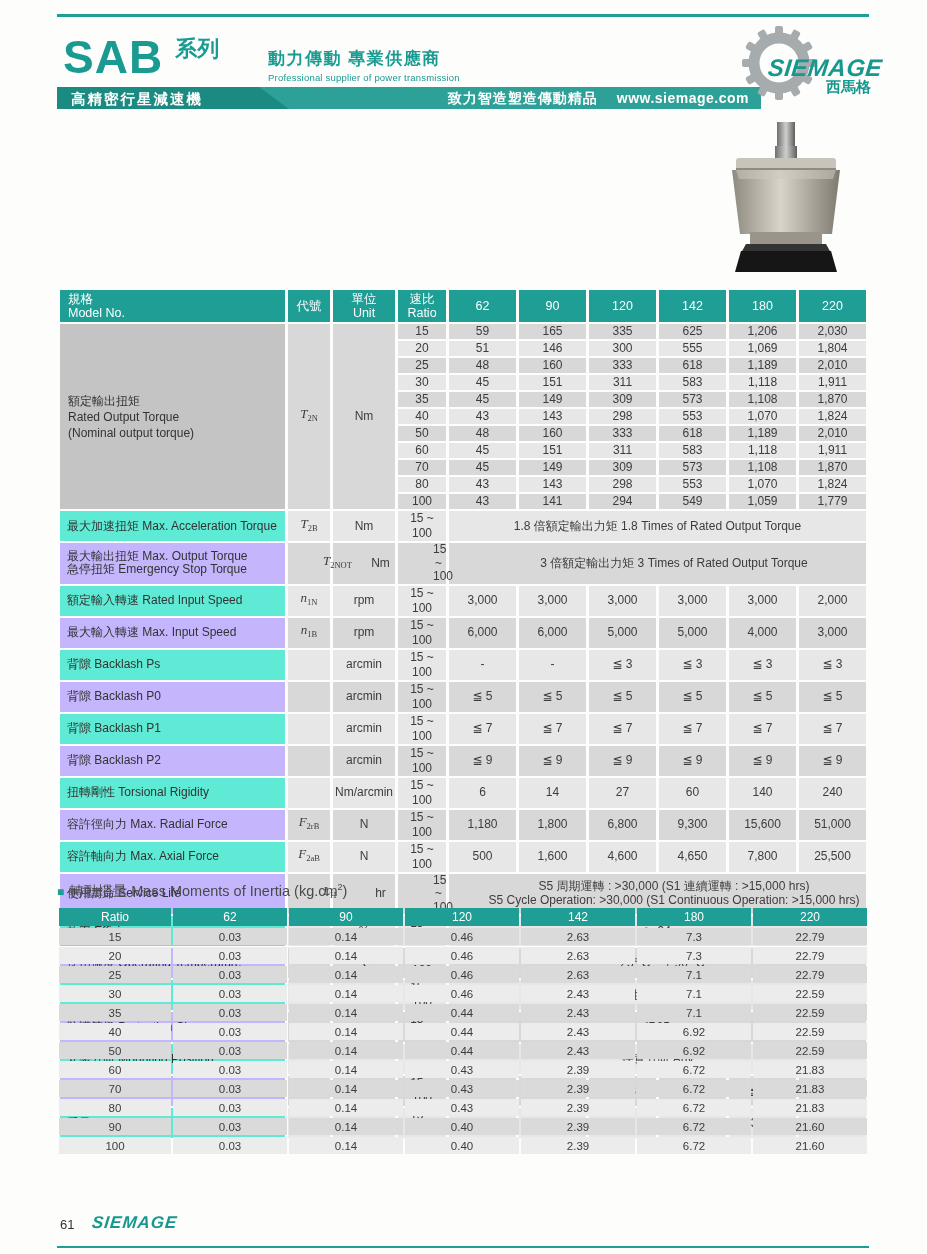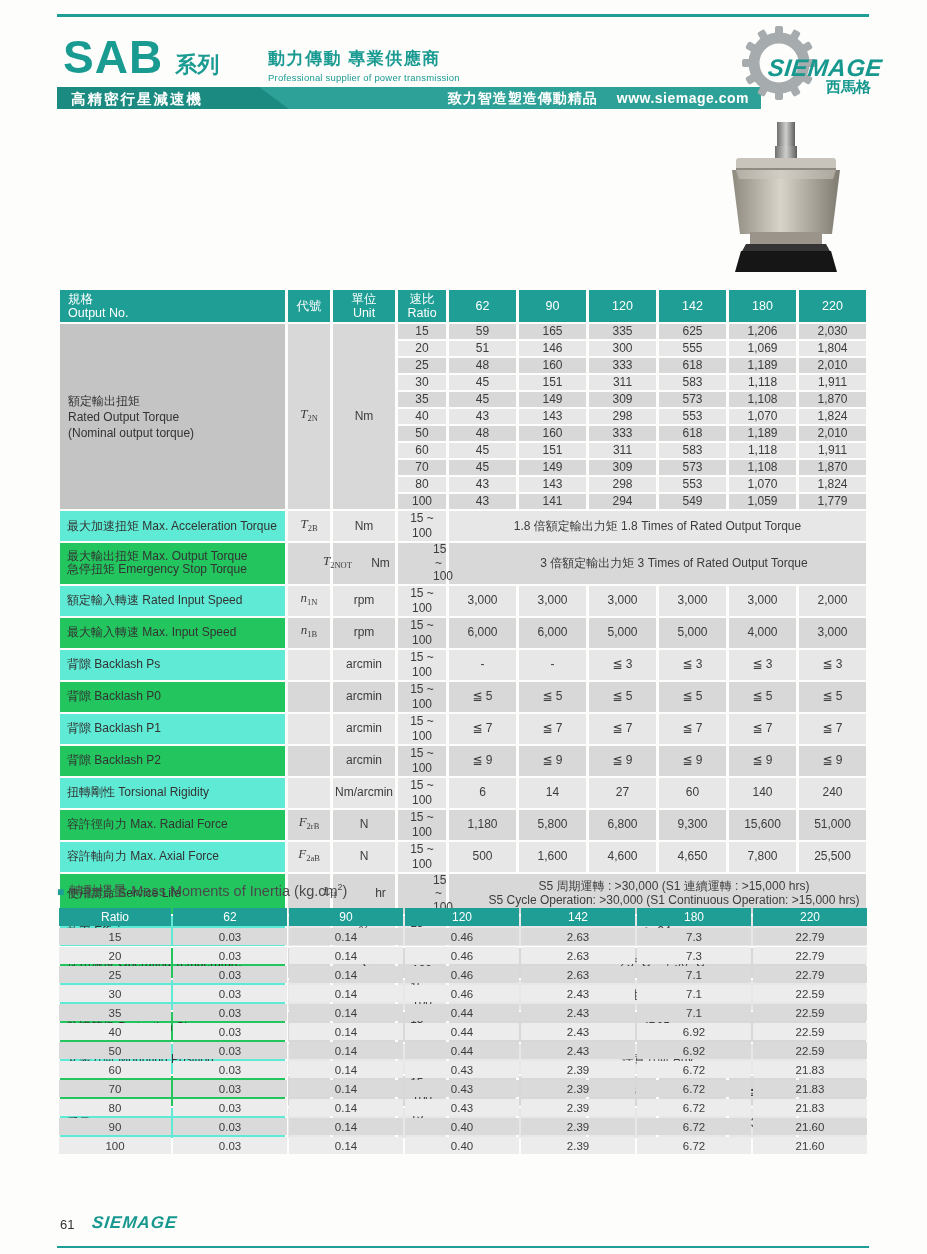--- a/index.html
+++ b/index.html
@@ -3,21 +3,21 @@
 <meta charset="utf-8">
 <style>
   html,body{margin:0;padding:0;background:#e8e8e8;}
   .page{position:relative;width:927px;height:1254px;margin:0 auto;background:#fdfdfc;
         font-family:"Liberation Sans",sans-serif;overflow:hidden;}
   .rule{position:absolute;left:57px;width:812px;background:#1E9E95;}
   #top-rule{top:14px;height:3px;}
   #bottom-rule{top:1246px;height:2px;}
 
   
-  .brand{position:absolute;left:63px;top:34px;display:flex;align-items:flex-end;color:#1A9B92;}
+  .brand{position:absolute;left:63px;top:34px;display:flex;align-items:flex-start;color:#1A9B92;}
   .brand .big{font-size:46px;font-weight:bold;letter-spacing:1px;line-height:1;}
   .brand .suffix{font-size:22px;font-weight:bold;margin-left:12px;}
   .tagline{position:absolute;left:268px;top:47px;color:#1A9B92;}
   .tagline .zh{font-size:17px;font-weight:bold;letter-spacing:1.5px;}
   .tagline .en{font-size:9.5px;margin-top:2px;letter-spacing:0.2px;}
 
   .banner{position:absolute;left:57px;top:87px;width:704px;height:22px;background:#2DA197;}
   .banner-dark{position:absolute;left:0;top:0;height:100%;width:232px;background:#1B8A80;
                clip-path:polygon(0 0,202px 0,232px 100%,0 100%);}
   .banner-left-text{position:absolute;left:14px;top:3px;color:#fff;font-size:14.5px;
@@ -37,21 +37,21 @@
 
   
   .spec-table{position:absolute;left:57px;top:288px;width:812px;border-collapse:separate;
               border-spacing:3px 2px;table-layout:fixed;}
   .spec-table th{background:#1E9E95;color:#fff;font-weight:normal;height:32px;line-height:14px;
                  white-space:pre-line;font-size:12.5px;text-align:center;padding:0;}
   .spec-table th.lab-h{text-align:left;padding-left:8px;}
   .spec-table td{font-size:12px;color:#3C3C3C;text-align:center;padding:0 2px;height:15px;line-height:15px;}
   .spec-table tr.dbl td{line-height:13.5px;height:29px;padding-left:35px;}
   td.lab{text-align:left !important;padding:1px 7px !important;white-space:pre-line;color:#333;}
-  tr.row-a td.lab{background:#22c55e;} tr.row-b td.lab{background:#5eead4;}
+  tr.row-a td.lab{background:#c4b5fd;} tr.row-b td.lab{background:#5eead4;}
   tr.row-a td.val,tr.row-a td.rcell,tr.row-a td.ucell,tr.row-a td.code{background:#D8D8D8;}
   tr.row-b td.val,tr.row-b td.rcell,tr.row-b td.ucell,tr.row-b td.code{background:#E7E7E7;}
   td.biglab{background:#C4C4C4 !important;text-align:left !important;vertical-align:middle;
             padding:4px 8px !important;white-space:pre-line;line-height:16px !important;color:#333;}
   td.code i{font-family:"Liberation Serif",serif;font-style:italic;font-size:13px;}
   td.code sub{font-size:8.5px;font-family:"Liberation Serif",serif;}
   td.span-val{white-space:pre-line;}
 
   
   .inertia-title{position:absolute;left:57px;top:882px;font-size:14.5px;color:#4A4A4A;}
@@ -152,21 +152,21 @@
       <col style="width:67px">
         <col style="width:67px">
         <col style="width:67px">
       <col style="width:67px">
         <col style="width:67px">
         <col style="width:67px">
     </colgroup>
     <thead>
         <tr id="spec-head-row">
           <th class="lab-h">規格
-Output No.</th>
+Model No.</th>
           <th>代號</th>
           <th>單位
 Unit</th>
           <th>速比
 Ratio</th>
           <th>62</th>
           <th>90</th>
           <th>120</th>
           <th>142</th>
           <th>180</th>
@@ -376,21 +376,21 @@
           <td class="val">60</td>
           <td class="val">140</td>
           <td class="val">240</td>
         </tr>
         <tr class="row-a">
           <td class="lab">容許徑向力  Max. Radial Force</td>
           <td class="code"><i>F</i><sub>2rB</sub></td>
           <td class="ucell">N</td>
           <td class="rcell">15 ~ 100</td>
           <td class="val">1,180</td>
-          <td class="val">5,800</td>
+          <td class="val">1,800</td>
           <td class="val">6,800</td>
           <td class="val">9,300</td>
           <td class="val">15,600</td>
           <td class="val">51,000</td>
         </tr>
         <tr class="row-b">
           <td class="lab">容許軸向力  Max. Axial Force</td>
           <td class="code"><i>F</i><sub>2aB</sub></td>
           <td class="ucell">N</td>
           <td class="rcell">15 ~ 100</td>

